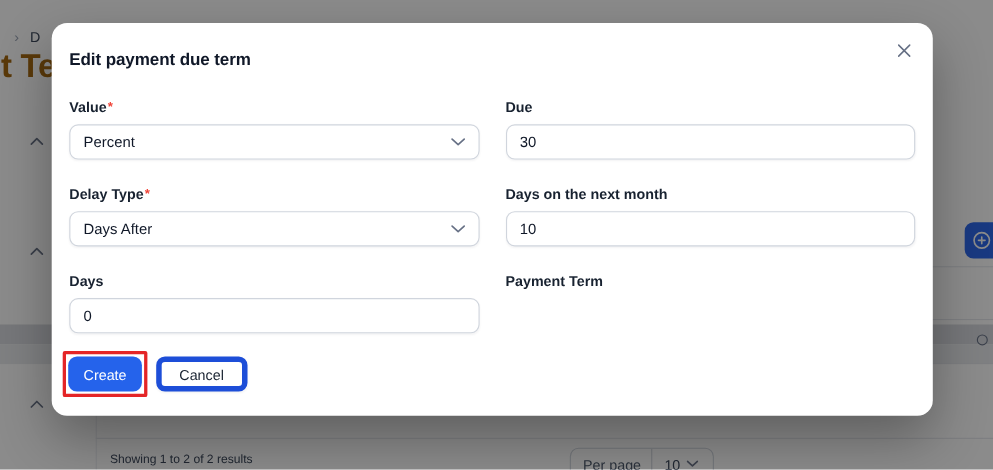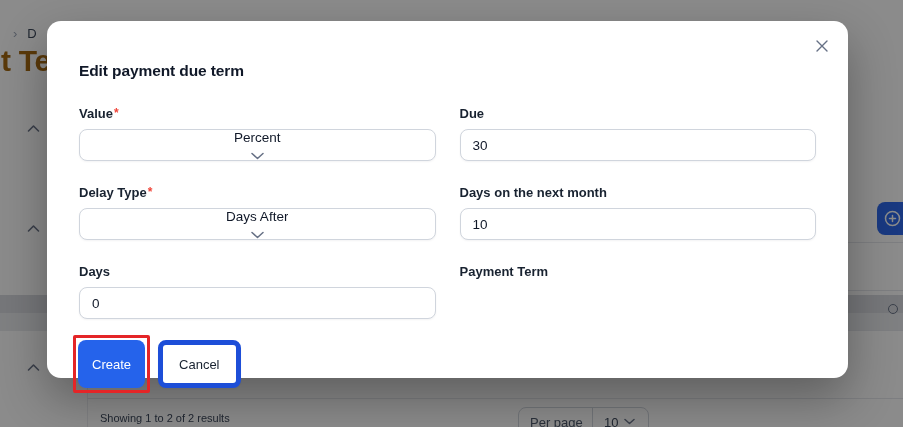--- a/index.html
+++ b/index.html
@@ -27,40 +27,40 @@
   .bg-perpage .pp-label { padding:7px 0 0 11px; width:74px; font-size:13px; color:#475467; border-right:1px solid #d0d5dd; height:100%; }
   .bg-perpage .pp-value { padding:7px 0 0 11px; font-size:13px; font-weight:500; color:#344054; display:flex; align-items:flex-start; gap:6px; }
   .bg-perpage .pp-value svg { margin-top:3px; }
 
   
   .overlay { position:absolute; inset:0; background:rgba(13,13,13,0.48); }
 
   
   .modal {
     position:absolute; left:47px; top:21px; width:801px; height:357px;
-    background:#fff; border-radius:14px; padding:32px;
+    background:#fff; border-radius:14px; padding:16px;
     box-shadow:0 20px 48px rgba(0,0,0,0.32);
   }
   .modal-title { margin-top:9px; font-size:15.5px; font-weight:700; color:#101828; letter-spacing:-0.1px; }
   .modal-close { position:absolute; top:14px; right:15px; width:22px; height:22px; background:none; border:none; cursor:pointer; color:#667085; display:flex; align-items:center; justify-content:center; }
   .form-grid { margin-top:26px; display:grid; grid-template-columns:1fr 1fr; column-gap:22px; row-gap:23px;gap:24px; }
   .field-label { display:block; font-size:13px; font-weight:600; color:#182230; margin-bottom:8px; }
   .req { color:#f04438; font-size:12px; vertical-align:top; margin-left:1px; }
   .control {
     height:32px; width:100%; border:1px solid #d0d5dd; border-radius:8px; background:#fff;
     display:flex; align-items:center; padding:0 12px; font-size:13.5px; color:#101828;
-    box-shadow:0 1px 2px rgba(16,24,40,0.05); cursor:pointer;flex-direction:column;
+    box-shadow:0 1px 2px rgba(16,24,40,0.05); cursor:pointer;
   }
   .control .control-text { flex:1; white-space:nowrap; overflow:hidden; }
   .control .icon { color:#667085; display:flex; align-items:center; }
   .control .icon + .icon { margin-left:10px; }
   input.control { cursor:text; font-family:"Liberation Sans","DejaVu Sans",sans-serif; }
   .actions { margin-top:16px; display:flex; align-items:center; }
   .red-annotation { border:3px solid #e42527; border-radius:2px; padding:2px; margin-left:-6px; display:inline-flex; }
-  .btn { height:48px; border-radius:8px; font-size:13px; font-weight:500; cursor:pointer; display:inline-flex; align-items:center; justify-content:center; font-family:"Liberation Sans","DejaVu Sans",sans-serif; }
+  .btn { height:32px; border-radius:8px; font-size:13px; font-weight:500; cursor:pointer; display:inline-flex; align-items:center; justify-content:center; font-family:"Liberation Sans","DejaVu Sans",sans-serif; }
   .btn-primary { background:#2563eb; color:#fff; border:none; padding:0 14px; }
   .btn-secondary { background:#fff; color:#182230; border:5px solid #1d4ed8; padding:0 16px; margin-left:8px; box-shadow:0 1px 2px rgba(16,24,40,0.05); }
 </style>
 </head>
 <body>
 
 <div class="bg-layer">
   <div class="bg-breadcrumb">
     <span class="crumb-chevron">›</span>
     <span class="crumb-text">D</span>

